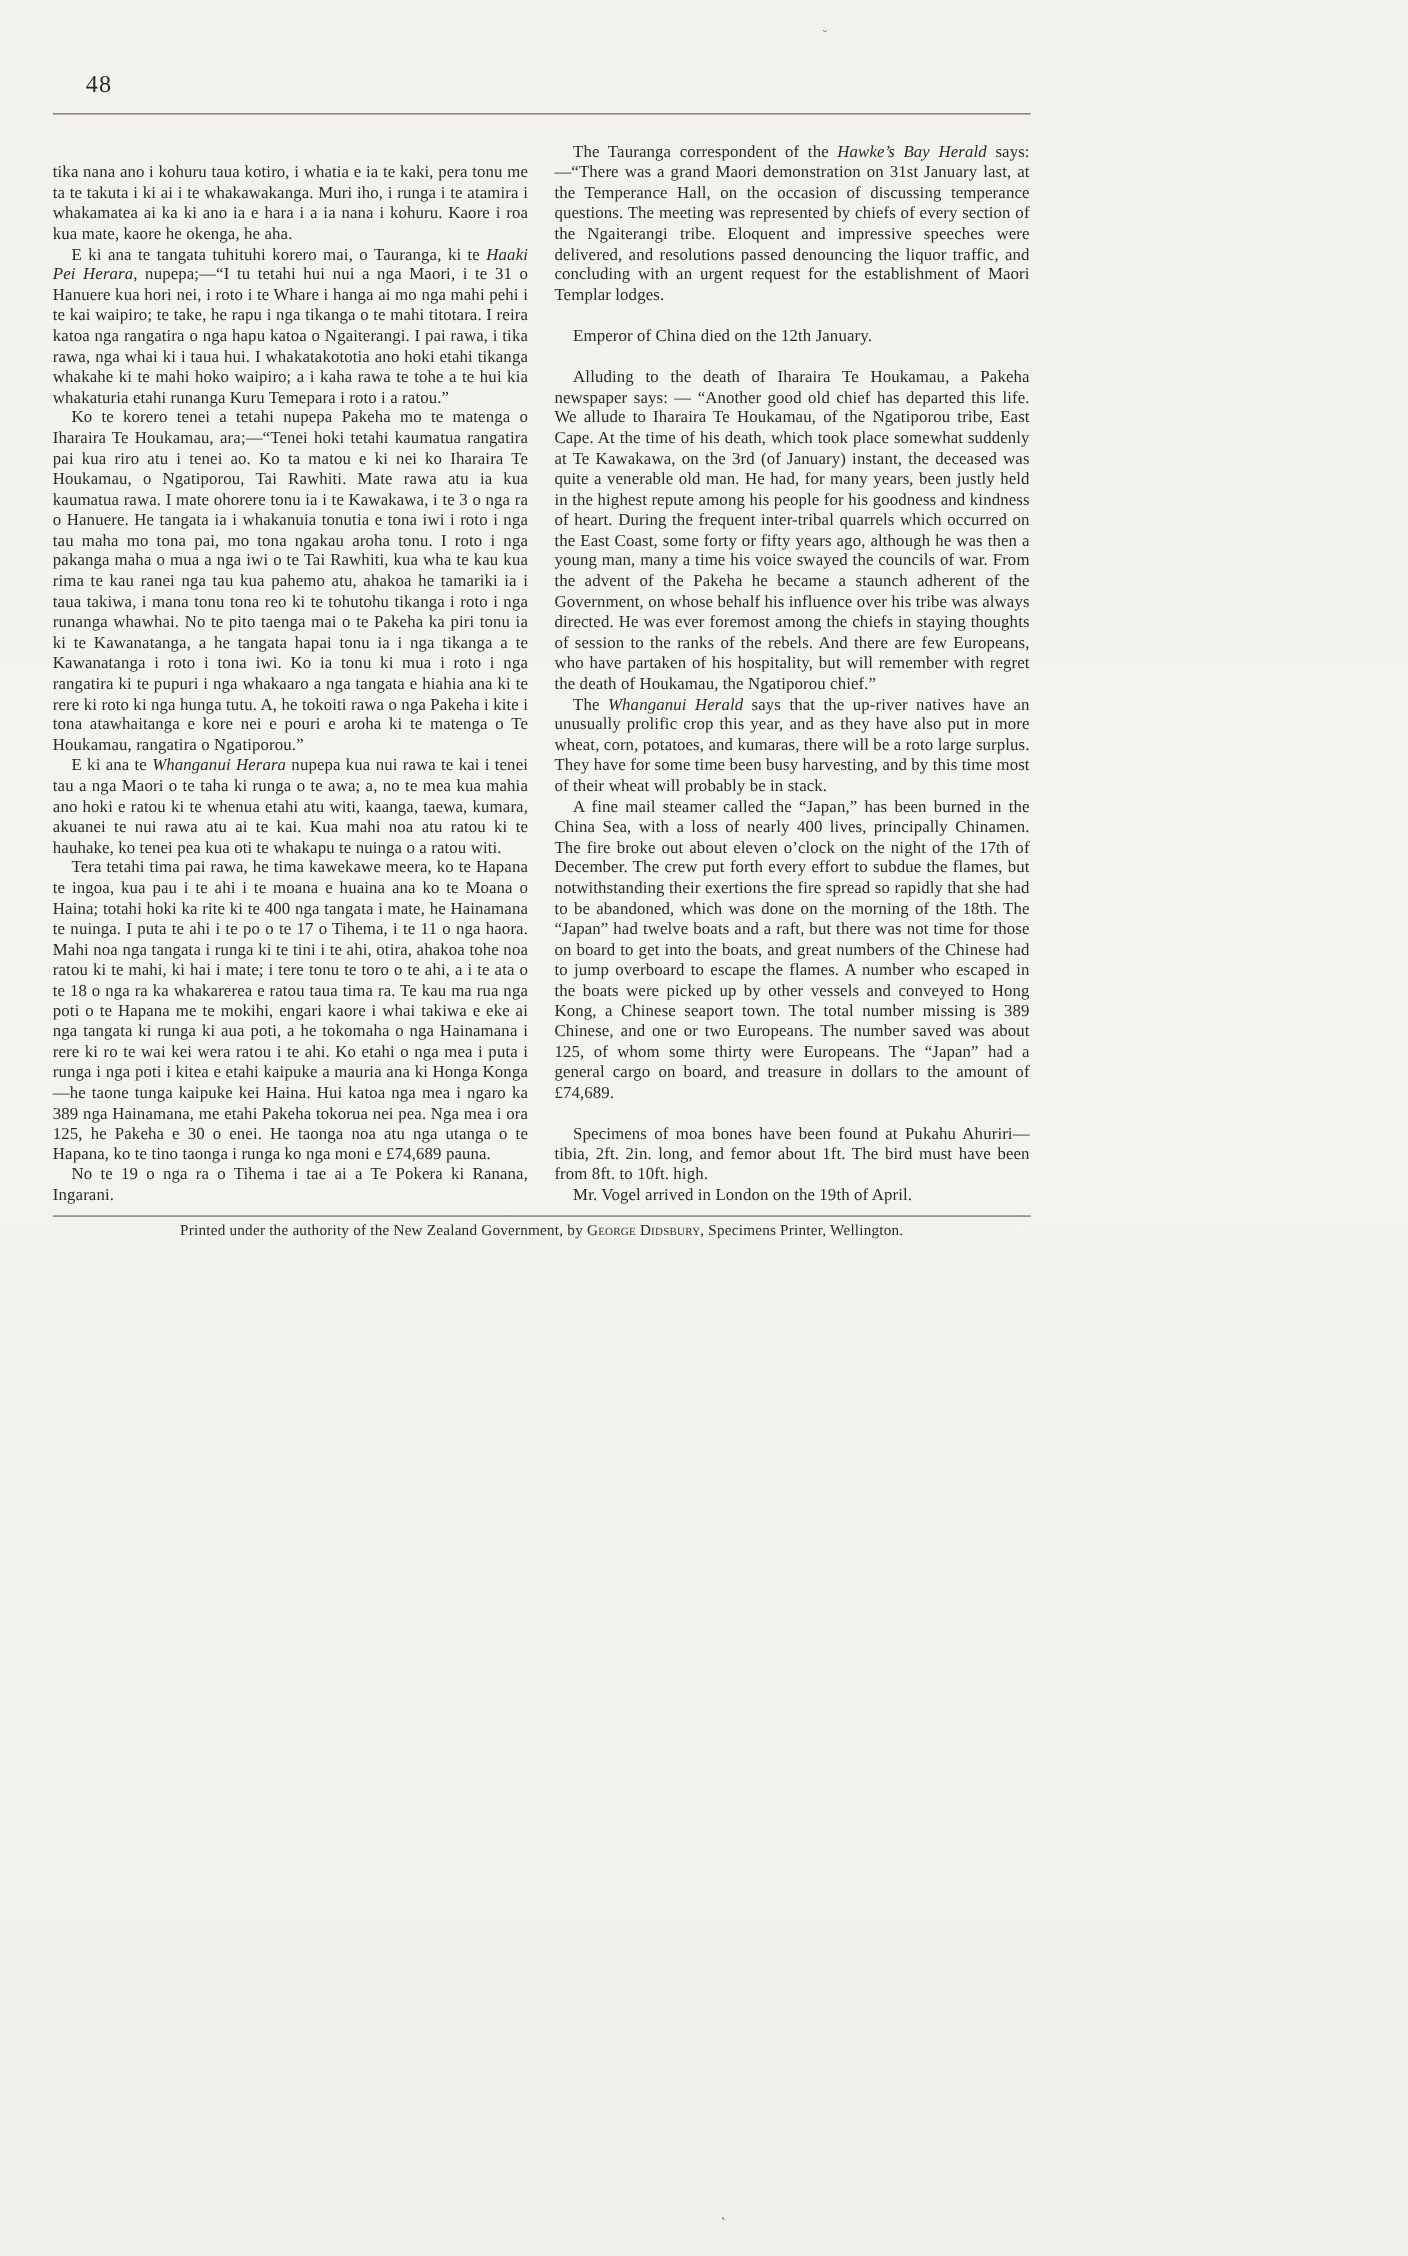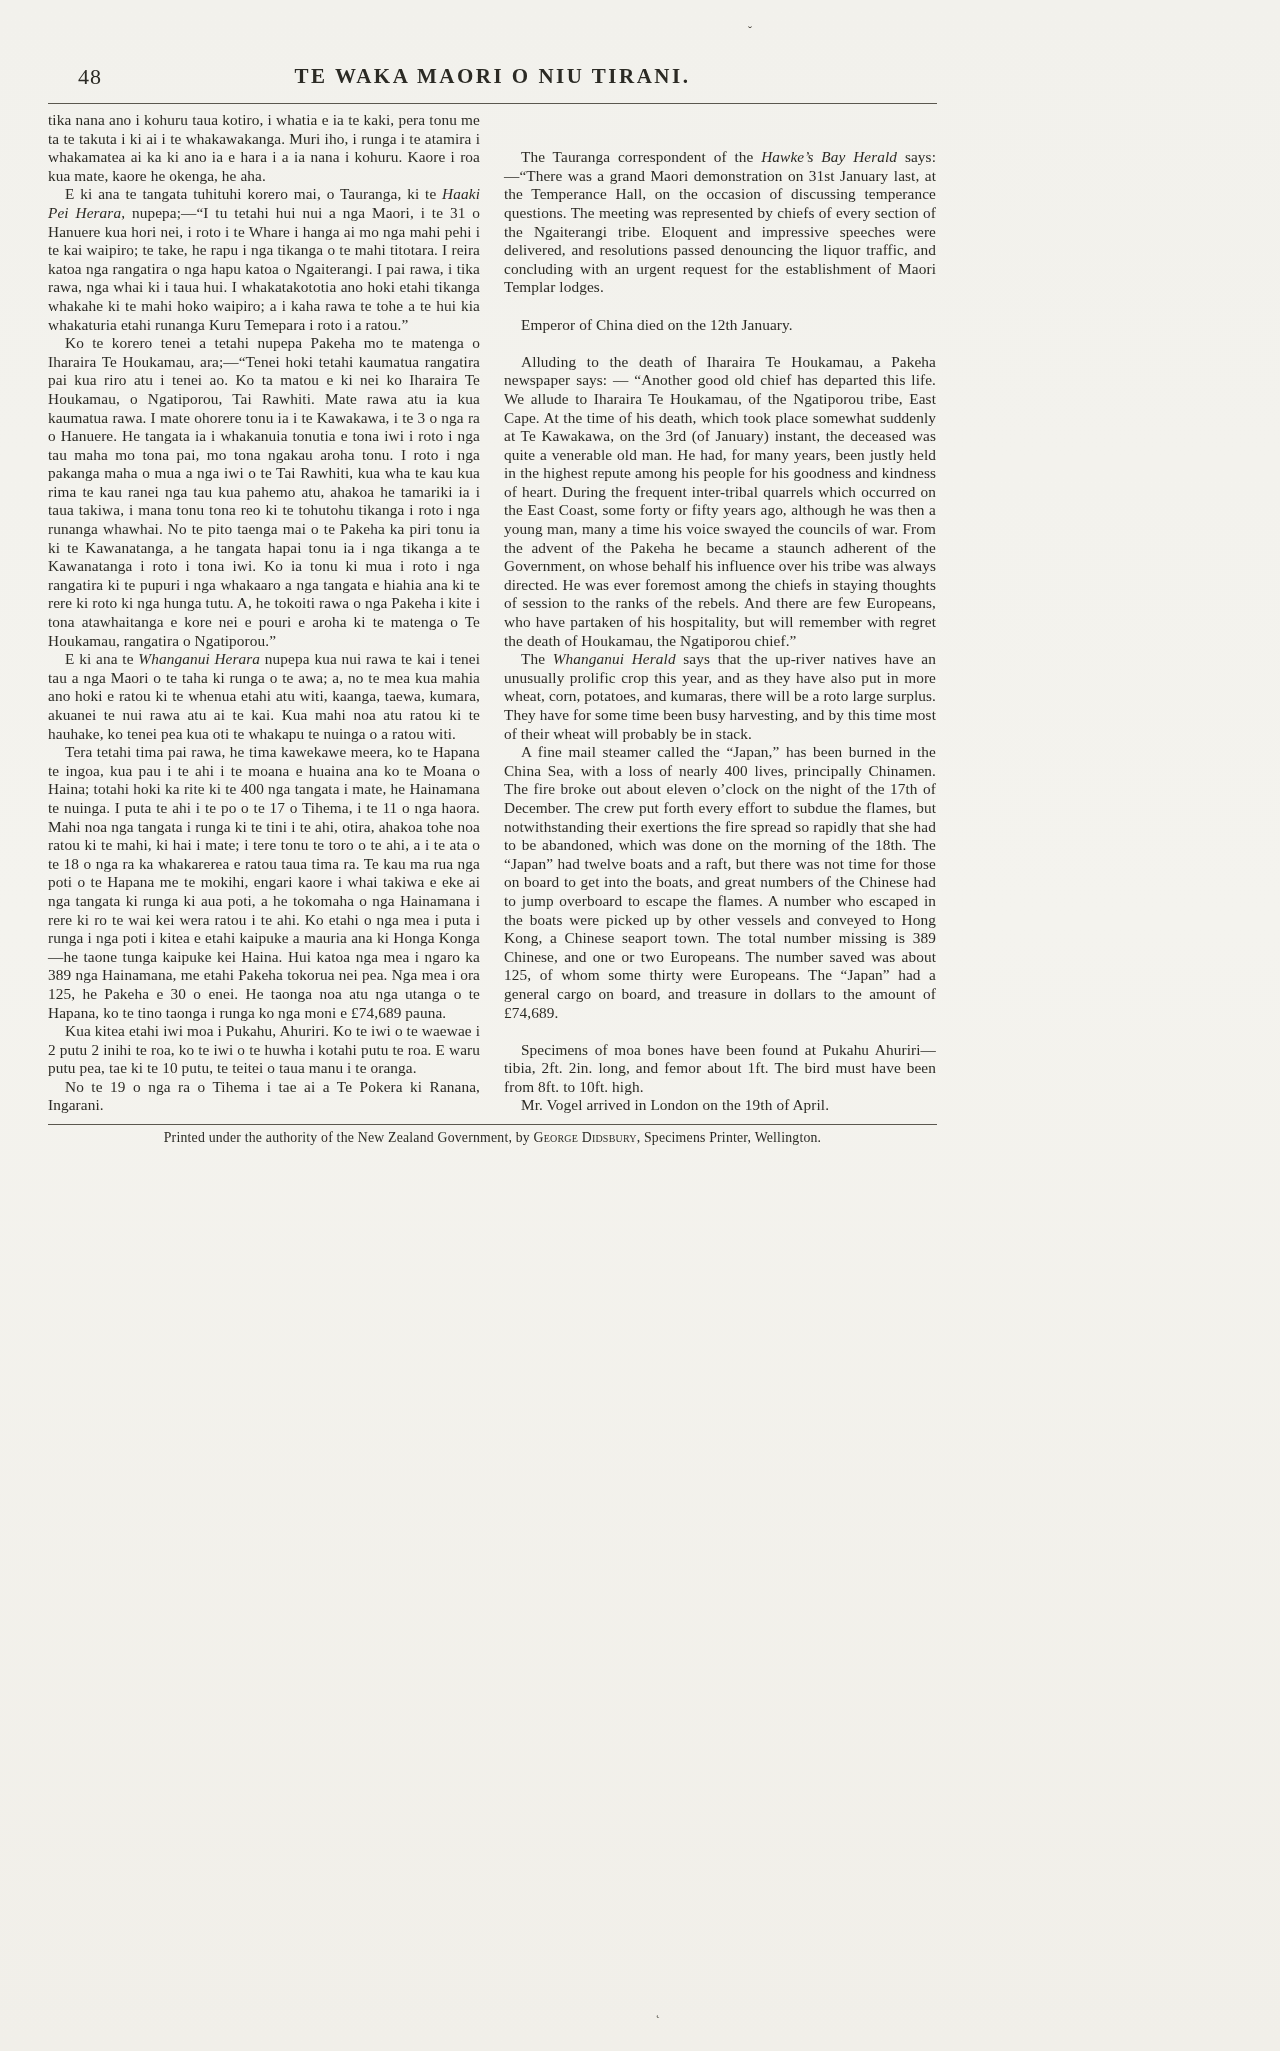--- a/index.html
+++ b/index.html
@@ -70,33 +70,31 @@
     user-select: none;
   }
 </style>
 </head>
 <body>
 
 <div class="page">
 
   <header class="masthead">
     <span class="page-number">48</span>
-    <h1 class="title">TE WAKA MAORI O NIU TIRANI.</h1>
   </header>
 
   <div class="header-rule"></div>
 
   <main class="columns">
     <section class="col" id="col-left">
         <p class="para no-indent"><span>tika nana ano i kohuru taua kotiro, i whatia e ia te kaki, pera tonu me ta te takuta i ki ai i te whakawakanga. Muri iho, i runga i te atamira i whakamatea ai ka ki ano ia e hara i a ia nana i kohuru. Kaore i roa kua mate, kaore he okenga, he aha.</span></p>
         <p class="para"><span>E ki ana te tangata tuhituhi korero mai, o Tauranga, ki te </span><span class="it">Haaki Pei Herara</span><span>, nupepa;—“I tu tetahi hui nui a nga Maori, i te 31 o Hanuere kua hori nei, i roto i te Whare i hanga ai mo nga mahi pehi i te kai waipiro; te take, he rapu i nga tikanga o te mahi titotara. I reira katoa nga rangatira o nga hapu katoa o Ngaiterangi. I pai rawa, i tika rawa, nga whai ki i taua hui. I whakatakototia ano hoki etahi tikanga whakahe ki te mahi hoko waipiro; a i kaha rawa te tohe a te hui kia whakaturia etahi runanga Kuru Temepara i roto i a ratou.”</span></p>
         <p class="para"><span>Ko te korero tenei a tetahi nupepa Pakeha mo te matenga o Iharaira Te Houkamau, ara;—“Tenei hoki tetahi kaumatua rangatira pai kua riro atu i tenei ao. Ko ta matou e ki nei ko Iharaira Te Houkamau, o Ngatiporou, Tai Rawhiti. Mate rawa atu ia kua kaumatua rawa. I mate ohorere tonu ia i te Kawakawa, i te 3 o nga ra o Hanuere. He tangata ia i whakanuia tonutia e tona iwi i roto i nga tau maha mo tona pai, mo tona ngakau aroha tonu. I roto i nga pakanga maha o mua a nga iwi o te Tai Rawhiti, kua wha te kau kua rima te kau ranei nga tau kua pahemo atu, ahakoa he tamariki ia i taua takiwa, i mana tonu tona reo ki te tohutohu tikanga i roto i nga runanga whawhai. No te pito taenga mai o te Pakeha ka piri tonu ia ki te Kawanatanga, a he tangata hapai tonu ia i nga tikanga a te Kawanatanga i roto i tona iwi. Ko ia tonu ki mua i roto i nga rangatira ki te pupuri i nga whakaaro a nga tangata e hiahia ana ki te rere ki roto ki nga hunga tutu. A, he tokoiti rawa o nga Pakeha i kite i tona atawhaitanga e kore nei e pouri e aroha ki te matenga o Te Houkamau, rangatira o Ngatiporou.”</span></p>
         <p class="para"><span>E ki ana te </span><span class="it">Whanganui Herara</span><span> nupepa kua nui rawa te kai i tenei tau a nga Maori o te taha ki runga o te awa; a, no te mea kua mahia ano hoki e ratou ki te whenua etahi atu witi, kaanga, taewa, kumara, akuanei te nui rawa atu ai te kai. Kua mahi noa atu ratou ki te hauhake, ko tenei pea kua oti te whakapu te nuinga o a ratou witi.</span></p>
         <p class="para"><span>Tera tetahi tima pai rawa, he tima kawekawe meera, ko te Hapana te ingoa, kua pau i te ahi i te moana e huaina ana ko te Moana o Haina; totahi hoki ka rite ki te 400 nga tangata i mate, he Hainamana te nuinga. I puta te ahi i te po o te 17 o Tihema, i te 11 o nga haora. Mahi noa nga tangata i runga ki te tini i te ahi, otira, ahakoa tohe noa ratou ki te mahi, ki hai i mate; i tere tonu te toro o te ahi, a i te ata o te 18 o nga ra ka whakarerea e ratou taua tima ra. Te kau ma rua nga poti o te Hapana me te mokihi, engari kaore i whai takiwa e eke ai nga tangata ki runga ki aua poti, a he tokomaha o nga Hainamana i rere ki ro te wai kei wera ratou i te ahi. Ko etahi o nga mea i puta i runga i nga poti i kitea e etahi kaipuke a mauria ana ki Honga Konga—he taone tunga kaipuke kei Haina. Hui katoa nga mea i ngaro ka 389 nga Hainamana, me etahi Pakeha tokorua nei pea. Nga mea i ora 125, he Pakeha e 30 o enei. He taonga noa atu nga utanga o te Hapana, ko te tino taonga i runga ko nga moni e £74,689 pauna.</span></p>
-        <p class="para"><span>Kua kitea etahi iwi moa i Pukahu, Ahuriri. Ko te iwi o te waewae i 2 putu 2 inihi te roa, ko te iwi o te huwha i kotahi putu te roa. E waru putu pea, tae ki te 10 putu, te teitei o taua manu i te oranga.</span></p>
         <p class="para"><span>No te 19 o nga ra o Tihema i tae ai a Te Pokera ki Ranana, Ingarani.</span></p>
       </section>
     <div class="col-rule"></div>
     <section class="col" id="col-right">
         <p class="para gap"><span>The Tauranga correspondent of the </span><span class="it">Hawke’s Bay Herald</span><span> says:—“There was a grand Maori demonstration on 31st January last, at the Temperance Hall, on the occasion of discussing temperance questions. The meeting was represented by chiefs of every section of the Ngaiterangi tribe. Eloquent and impressive speeches were delivered, and resolutions passed denouncing the liquor traffic, and concluding with an urgent request for the establishment of Maori Templar lodges.</span></p>
         <p class="para gap"><span>Emperor of China died on the 12th January.</span></p>
         <p class="para gap"><span>Alluding to the death of Iharaira Te Houkamau, a Pakeha newspaper says: — “Another good old chief has departed this life. We allude to Iharaira Te Houkamau, of the Ngatiporou tribe, East Cape. At the time of his death, which took place somewhat suddenly at Te Kawakawa, on the 3rd (of January) instant, the deceased was quite a venerable old man. He had, for many years, been justly held in the highest repute among his people for his goodness and kindness of heart. During the frequent inter-tribal quarrels which occurred on the East Coast, some forty or fifty years ago, although he was then a young man, many a time his voice swayed the councils of war. From the advent of the Pakeha he became a staunch adherent of the Government, on whose behalf his influence over his tribe was always directed. He was ever foremost among the chiefs in staying thoughts of session to the ranks of the rebels. And there are few Europeans, who have partaken of his hospitality, but will remember with regret the death of Houkamau, the Ngatiporou chief.”</span></p>
         <p class="para"><span>The </span><span class="it">Whanganui Herald</span><span> says that the up-river natives have an unusually prolific crop this year, and as they have also put in more wheat, corn, potatoes, and kumaras, there will be a roto large surplus. They have for some time been busy harvesting, and by this time most of their wheat will probably be in stack.</span></p>
         <p class="para"><span>A fine mail steamer called the “Japan,” has been burned in the China Sea, with a loss of nearly 400 lives, principally Chinamen. The fire broke out about eleven o’clock on the night of the 17th of December. The crew put forth every effort to subdue the flames, but notwithstanding their exertions the fire spread so rapidly that she had to be abandoned, which was done on the morning of the 18th. The “Japan” had twelve boats and a raft, but there was not time for those on board to get into the boats, and great numbers of the Chinese had to jump overboard to escape the flames. A number who escaped in the boats were picked up by other vessels and conveyed to Hong Kong, a Chinese seaport town. The total number missing is 389 Chinese, and one or two Europeans. The number saved was about 125, of whom some thirty were Europeans. The “Japan” had a general cargo on board, and treasure in dollars to the amount of £74,689.</span></p>
         <p class="para gap"><span>Specimens of moa bones have been found at Pukahu Ahuriri—tibia, 2ft. 2in. long, and femor about 1ft. The bird must have been from 8ft. to 10ft. high.</span></p>

